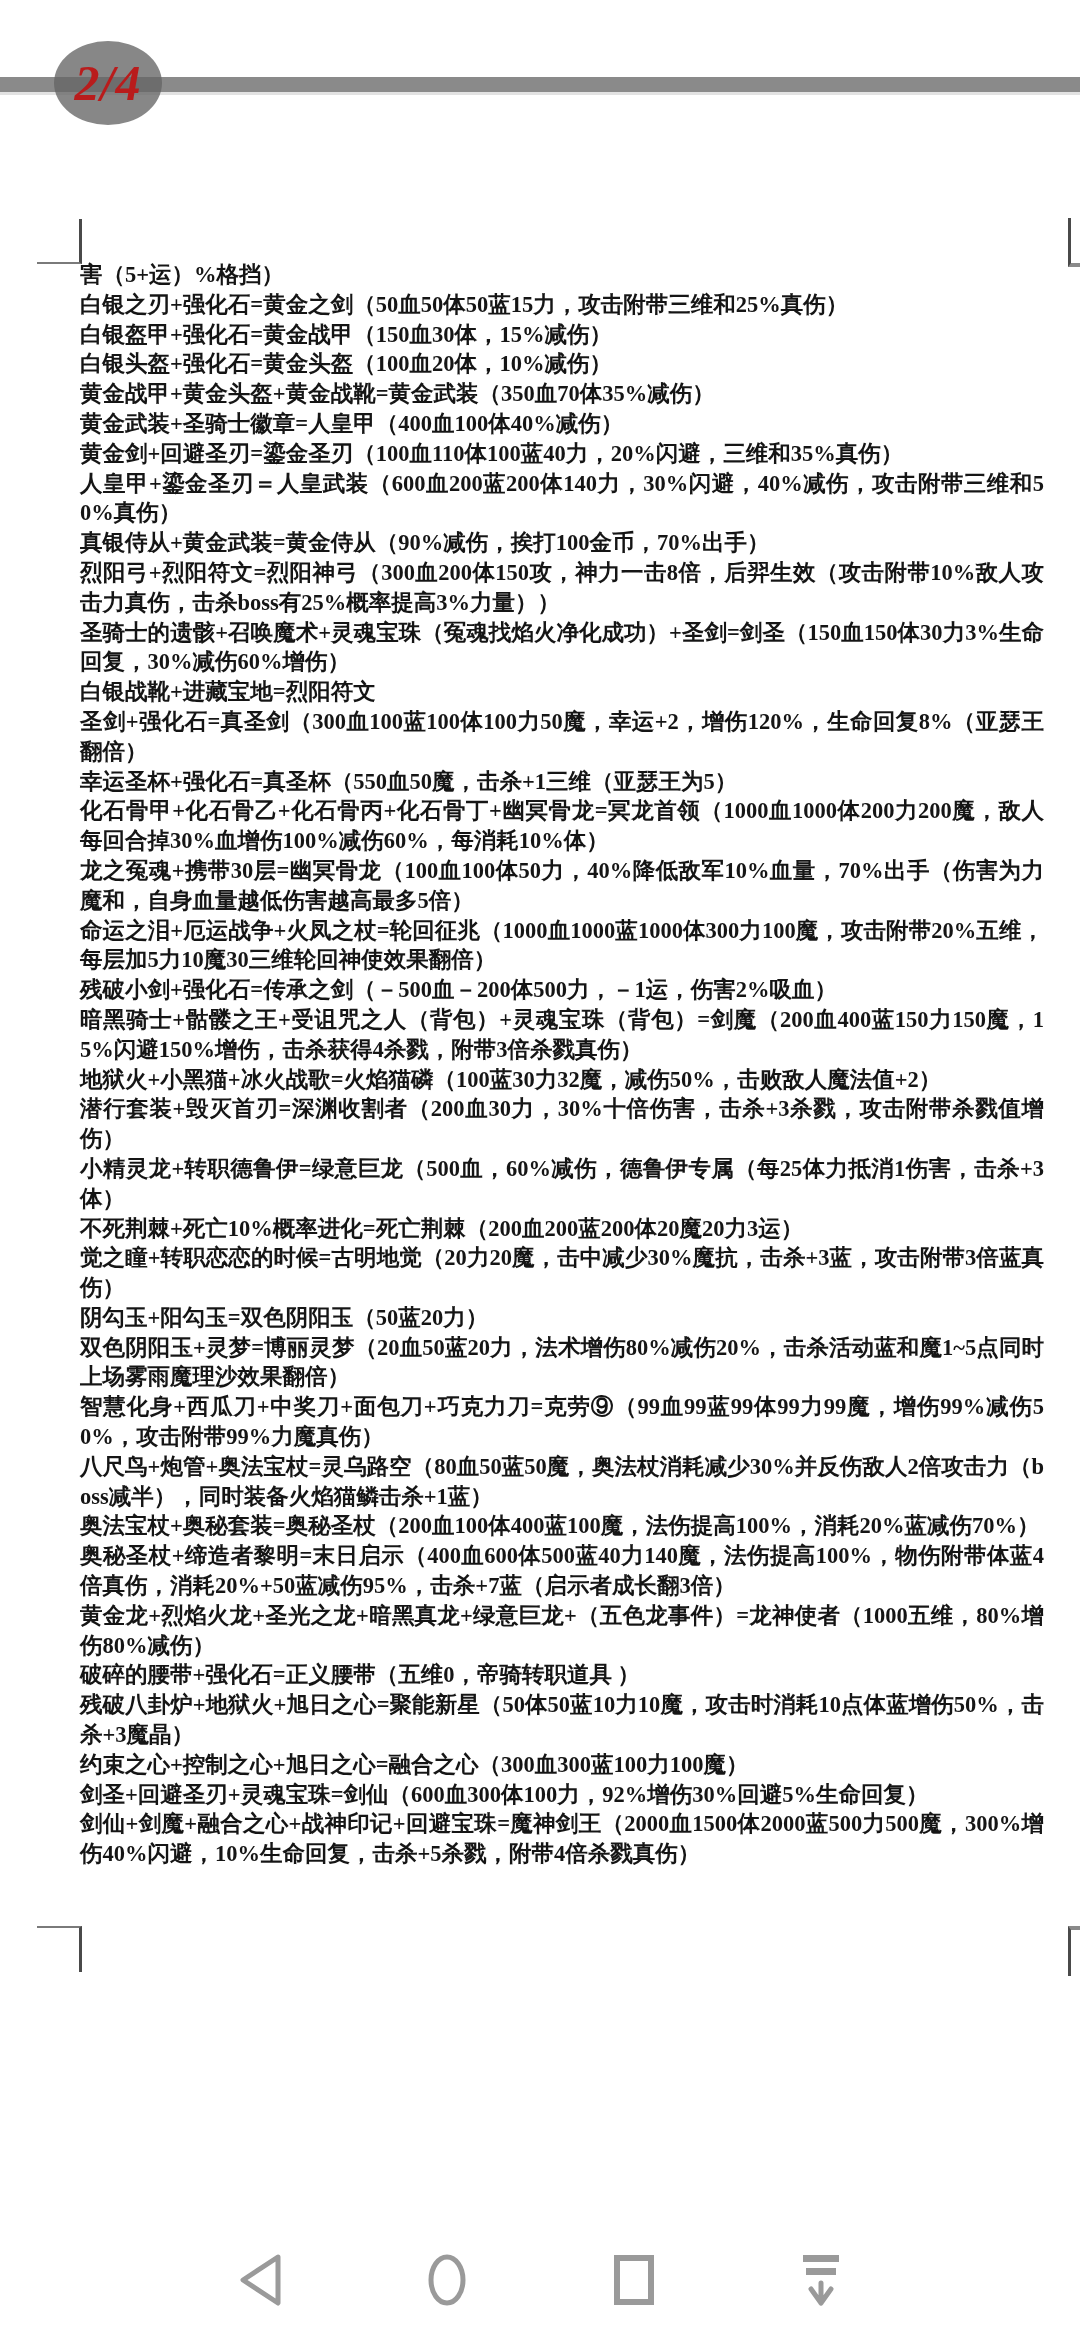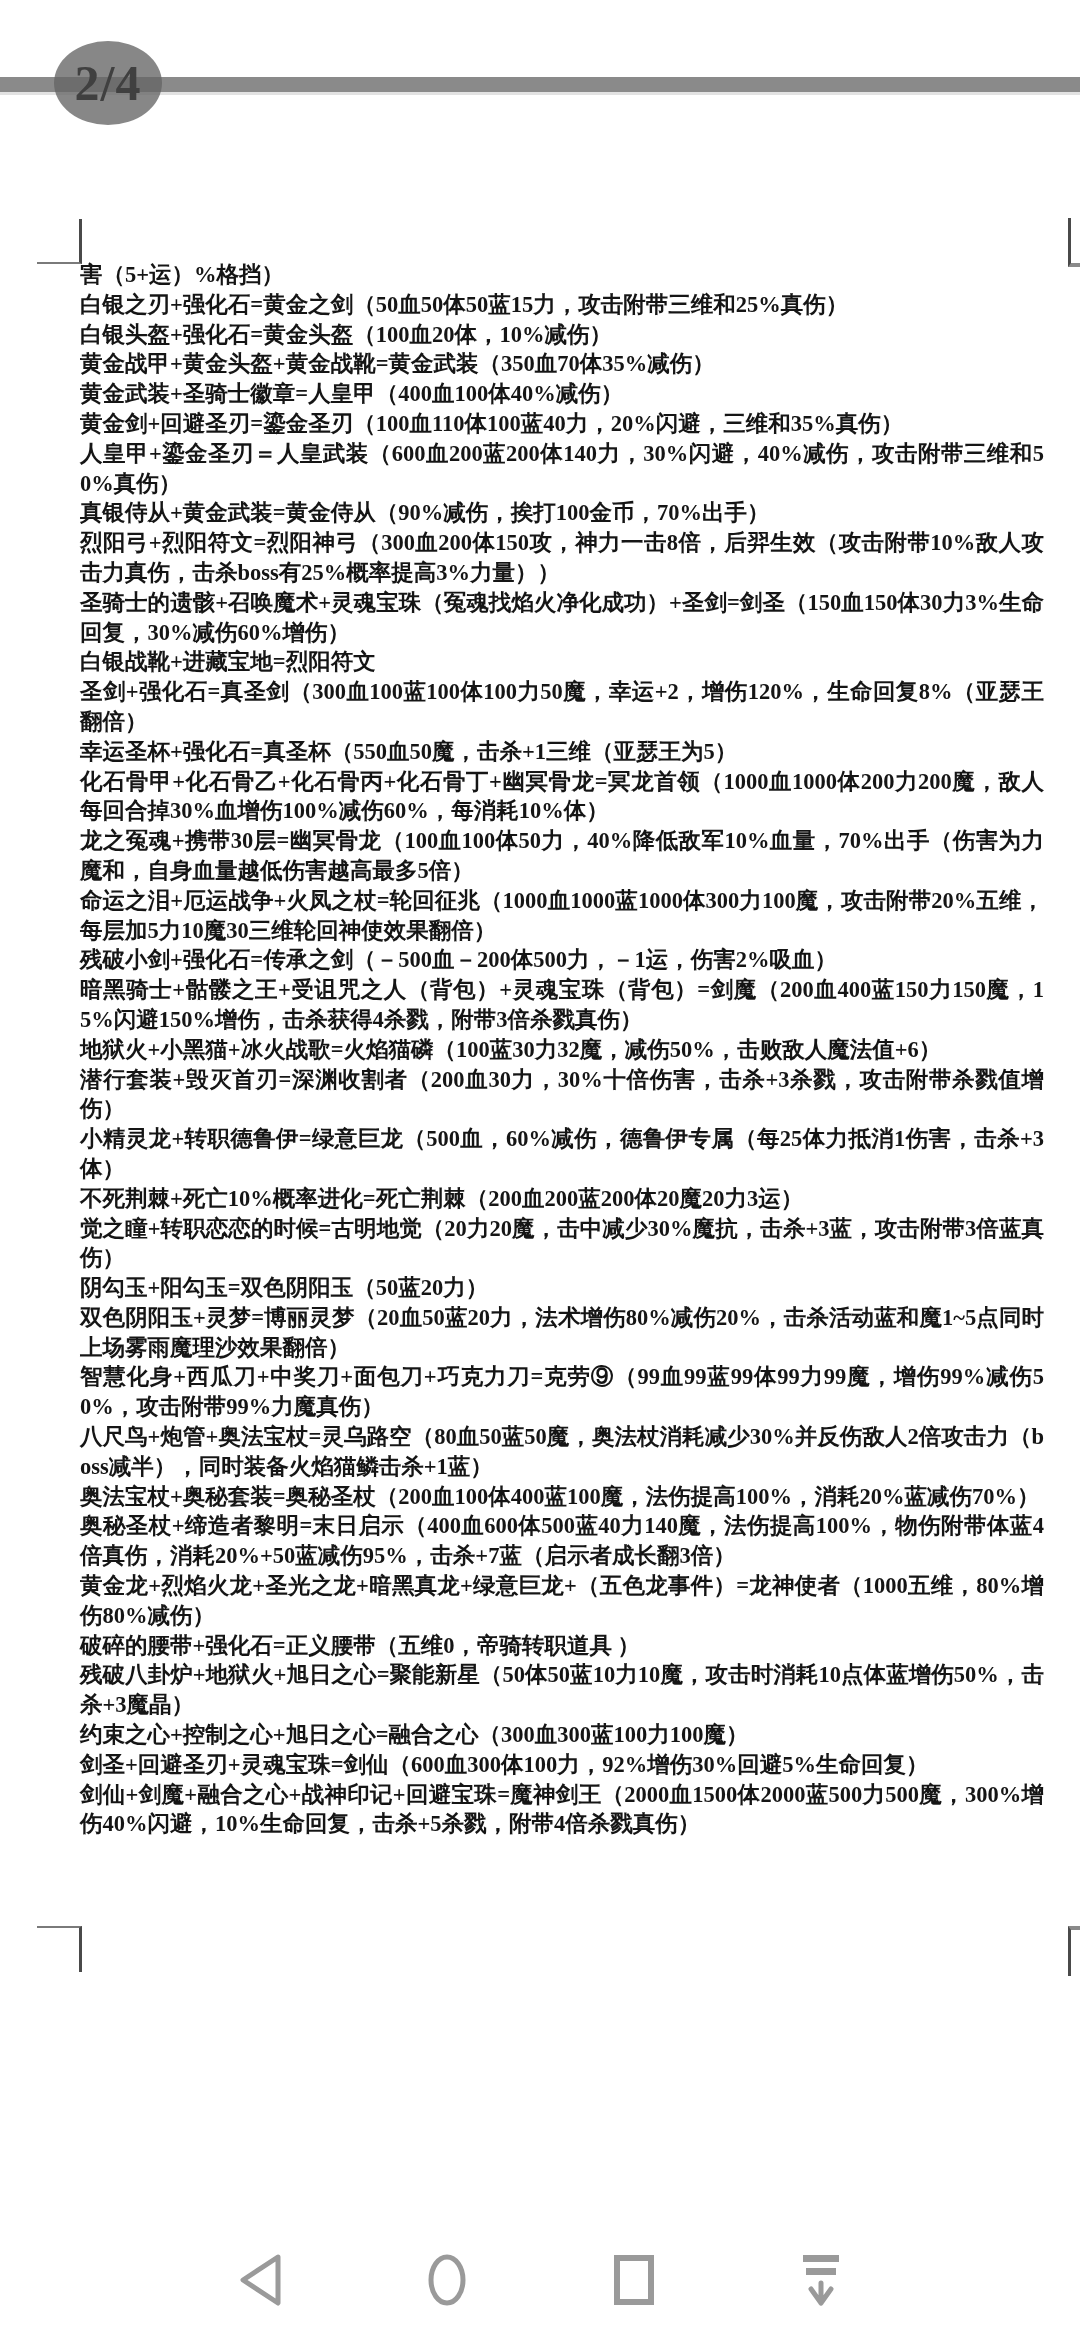--- a/index.html
+++ b/index.html
@@ -14,23 +14,23 @@
     background:#8a8a8a; border-bottom:3px solid #e2e2e2;
   }
   
   .page-badge {
     position:absolute; left:54px; top:41px; width:108px; height:84px;
     background:rgba(101,101,101,0.78); border-radius:50%;
     display:flex; align-items:center; justify-content:center;
     z-index:3;
   }
   .page-badge span {
-    color:#404040; font-size:50px; font-weight:bold;
+    color:#b91c1c; font-size:50px; font-weight:bold;
     font-family:"Liberation Serif","DejaVu Serif",serif;
-    letter-spacing:1px;
+    font-style:italic; letter-spacing:1px;
   }
   
   .doc {
     position:absolute; left:80px; top:260px; width:964px;
     color:#151515;
     font-weight:bold;
   }
   .recipe-line {
     font-size:22.5px; line-height:29.8px;
     text-align:justify; word-break:break-all;
@@ -69,37 +69,38 @@
   </div>
 
   <div class="mark mark-tl"></div>
   <div class="mark mark-tr"></div>
   <div class="mark mark-bl"></div>
   <div class="mark mark-br"></div>
 
   <div class="doc">
       <div class="recipe-line">害（5+运）%格挡）</div>
       <div class="recipe-line">白银之刃+强化石=黄金之剑（50血50体50蓝15力，攻击附带三维和25%真伤）</div>
+      <div class="recipe-line">白银盔甲+强化石=黄金战甲（150血30体，15%减伤）</div>
       <div class="recipe-line">白银头盔+强化石=黄金头盔（100血20体，10%减伤）</div>
       <div class="recipe-line">黄金战甲+黄金头盔+黄金战靴=黄金武装（350血70体35%减伤）</div>
       <div class="recipe-line">黄金武装+圣骑士徽章=人皇甲（400血100体40%减伤）</div>
       <div class="recipe-line">黄金剑+回避圣刃=鎏金圣刃（100血110体100蓝40力，20%闪避，三维和35%真伤）</div>
       <div class="recipe-line">人皇甲+鎏金圣刃＝人皇武装（600血200蓝200体140力，30%闪避，40%减伤，攻击附带三维和50%真伤）</div>
       <div class="recipe-line">真银侍从+黄金武装=黄金侍从（90%减伤，挨打100金币，70%出手）</div>
       <div class="recipe-line">烈阳弓+烈阳符文=烈阳神弓（300血200体150攻，神力一击8倍，后羿生效（攻击附带10%敌人攻击力真伤，击杀boss有25%概率提高3%力量））</div>
       <div class="recipe-line">圣骑士的遗骸+召唤魔术+灵魂宝珠（冤魂找焰火净化成功）+圣剑=剑圣（150血150体30力3%生命回复，30%减伤60%增伤）</div>
       <div class="recipe-line">白银战靴+进藏宝地=烈阳符文</div>
       <div class="recipe-line">圣剑+强化石=真圣剑（300血100蓝100体100力50魔，幸运+2，增伤120%，生命回复8%（亚瑟王翻倍）</div>
       <div class="recipe-line">幸运圣杯+强化石=真圣杯（550血50魔，击杀+1三维（亚瑟王为5）</div>
       <div class="recipe-line">化石骨甲+化石骨乙+化石骨丙+化石骨丁+幽冥骨龙=冥龙首领（1000血1000体200力200魔，敌人每回合掉30%血增伤100%减伤60%，每消耗10%体）</div>
       <div class="recipe-line">龙之冤魂+携带30层=幽冥骨龙（100血100体50力，40%降低敌军10%血量，70%出手（伤害为力魔和，自身血量越低伤害越高最多5倍）</div>
       <div class="recipe-line">命运之泪+厄运战争+火凤之杖=轮回征兆（1000血1000蓝1000体300力100魔，攻击附带20%五维，每层加5力10魔30三维轮回神使效果翻倍）</div>
       <div class="recipe-line">残破小剑+强化石=传承之剑（－500血－200体500力，－1运，伤害2%吸血）</div>
       <div class="recipe-line">暗黑骑士+骷髅之王+受诅咒之人（背包）+灵魂宝珠（背包）=剑魔（200血400蓝150力150魔，15%闪避150%增伤，击杀获得4杀戮，附带3倍杀戮真伤）</div>
-      <div class="recipe-line">地狱火+小黑猫+冰火战歌=火焰猫磷（100蓝30力32魔，减伤50%，击败敌人魔法值+6）</div>
+      <div class="recipe-line">地狱火+小黑猫+冰火战歌=火焰猫磷（100蓝30力32魔，减伤50%，击败敌人魔法值+2）</div>
       <div class="recipe-line">潜行套装+毁灭首刃=深渊收割者（200血30力，30%十倍伤害，击杀+3杀戮，攻击附带杀戮值增伤）</div>
       <div class="recipe-line">小精灵龙+转职德鲁伊=绿意巨龙（500血，60%减伤，德鲁伊专属（每25体力抵消1伤害，击杀+3体）</div>
       <div class="recipe-line">不死荆棘+死亡10%概率进化=死亡荆棘（200血200蓝200体20魔20力3运）</div>
       <div class="recipe-line">觉之瞳+转职恋恋的时候=古明地觉（20力20魔，击中减少30%魔抗，击杀+3蓝，攻击附带3倍蓝真伤）</div>
       <div class="recipe-line">阴勾玉+阳勾玉=双色阴阳玉（50蓝20力）</div>
       <div class="recipe-line">双色阴阳玉+灵梦=博丽灵梦（20血50蓝20力，法术增伤80%减伤20%，击杀活动蓝和魔1~5点同时上场雾雨魔理沙效果翻倍）</div>
       <div class="recipe-line">智慧化身+西瓜刀+中奖刀+面包刀+巧克力刀=克劳⑨（99血99蓝99体99力99魔，增伤99%减伤50%，攻击附带99%力魔真伤）</div>
       <div class="recipe-line">八尺鸟+炮管+奥法宝杖=灵乌路空（80血50蓝50魔，奥法杖消耗减少30%并反伤敌人2倍攻击力（boss减半），同时装备火焰猫鳞击杀+1蓝）</div>
       <div class="recipe-line">奥法宝杖+奥秘套装=奥秘圣杖（200血100体400蓝100魔，法伤提高100%，消耗20%蓝减伤70%）</div>
       <div class="recipe-line">奥秘圣杖+缔造者黎明=末日启示（400血600体500蓝40力140魔，法伤提高100%，物伤附带体蓝4倍真伤，消耗20%+50蓝减伤95%，击杀+7蓝（启示者成长翻3倍）</div>

